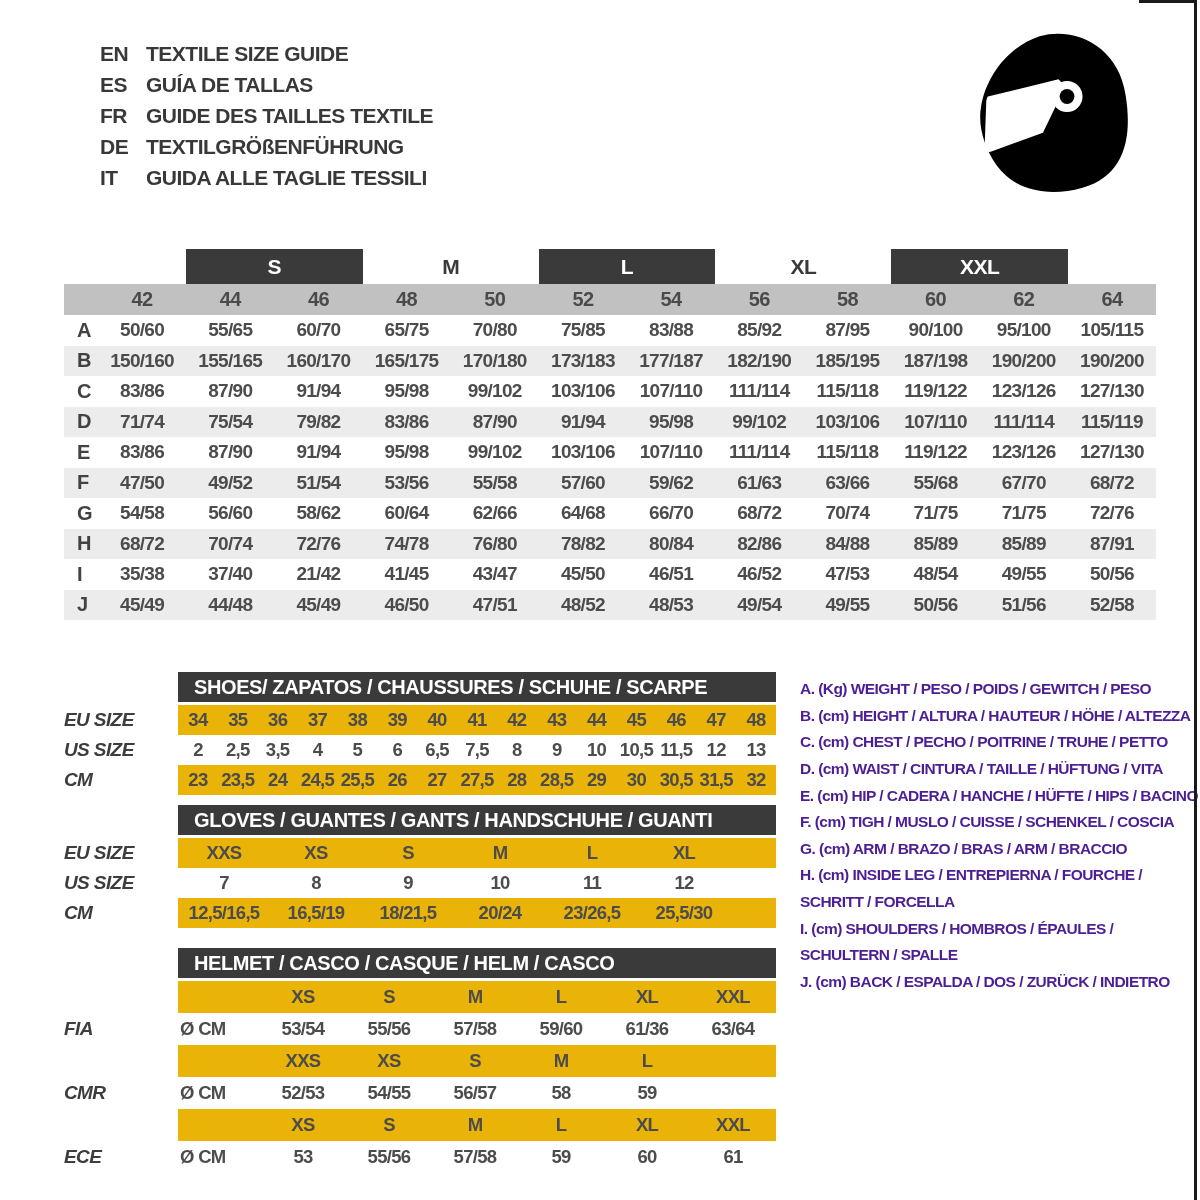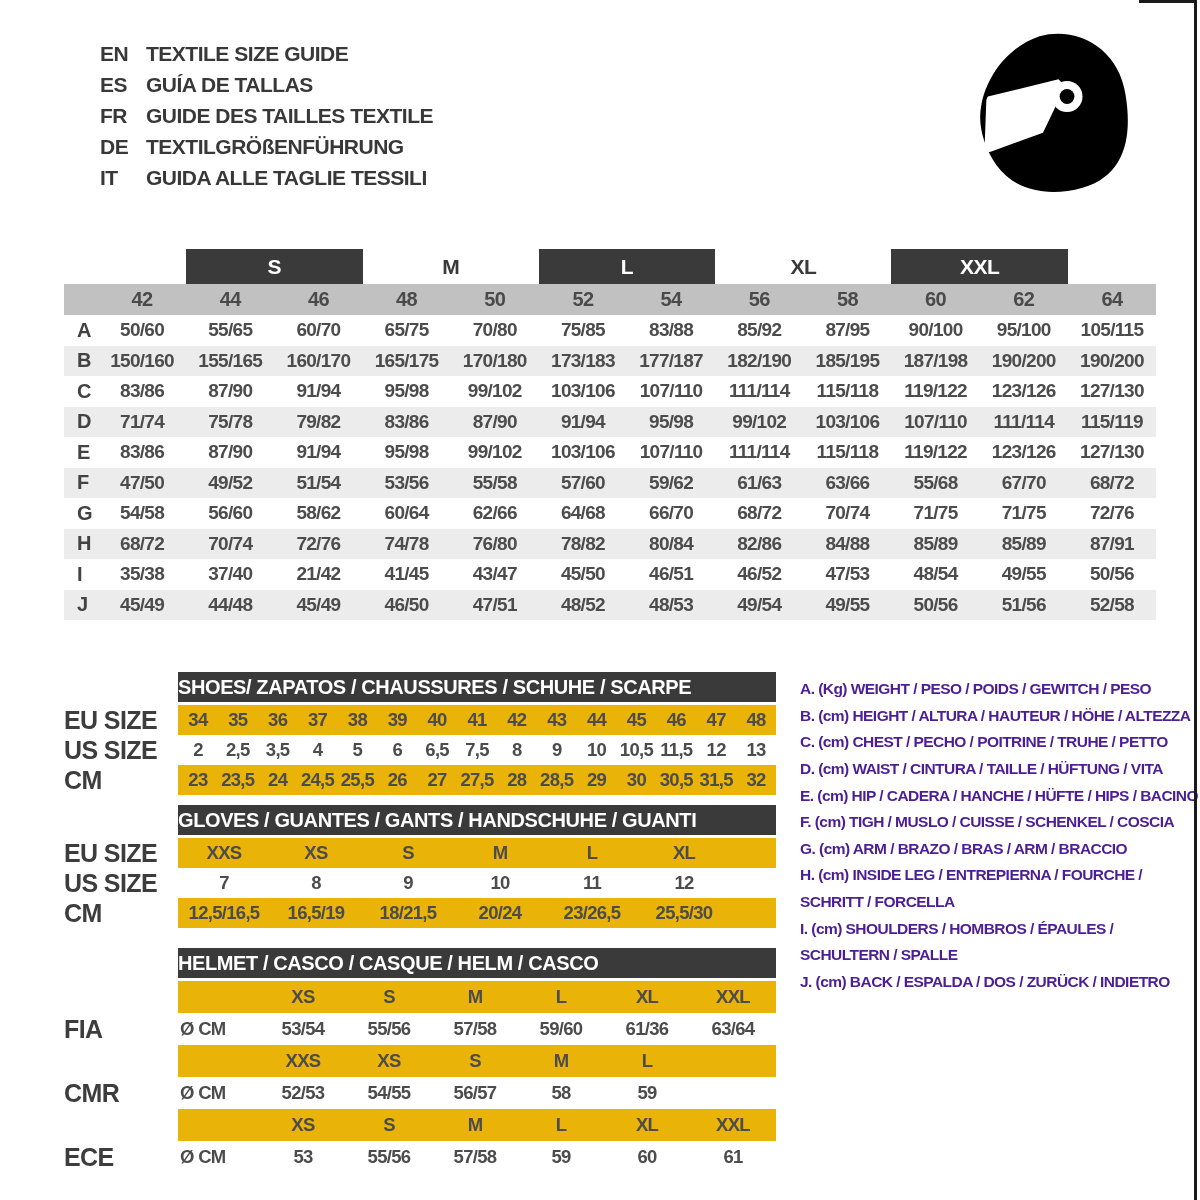--- a/index.html
+++ b/index.html
@@ -32,23 +32,23 @@
   .data-cell{display:flex;align-items:center;justify-content:center;font-weight:bold;
     font-size:19px;letter-spacing:-0.7px;color:#4c4c4c;}
 
   
   .lower{position:absolute;left:64px;top:672px;width:712px;}
   .subtable{display:grid;grid-template-columns:114px 1fr;align-items:center;}
   .subtable.shoes{margin-bottom:10px;}
   .subtable.gloves{margin-bottom:20px;}
   .sub-spacer{height:30px;}
   .sub-header{background:#3a3a3a;color:#fff;font-weight:bold;font-size:20px;height:30px;
-    display:flex;align-items:center;padding-left:0;letter-spacing:-0.4px;margin-bottom:3px;}
-  .sub-label{font-weight:bold;font-size:25px;color:#3d3d3d;letter-spacing:-0.6px;
-    display:flex;align-items:center;height:100%;}
+    display:flex;align-items:center;padding-left:16px;letter-spacing:-0.4px;margin-bottom:3px;}
+  .sub-label{font-weight:bold;font-size:19px;color:#3d3d3d;letter-spacing:-0.6px;
+    display:flex;align-items:center;height:100%;font-style:italic;}
   .sub-row{display:grid;height:30px;align-items:center;}
   .sub-row.tall{height:32px;}
   .sub-row.gray{background:#eab308;}
   .shoes-cols{grid-template-columns:repeat(15,1fr);}
   .gloves-cols{grid-template-columns:repeat(6,92px);}
   .helmet-cols{grid-template-columns:82px repeat(6,86px);}
   .sub-cell{text-align:center;font-weight:bold;font-size:18.5px;color:#4c4c4c;letter-spacing:-0.7px;}
   .sub-cell.prefix{text-align:left;padding-left:2px;}
 
   
@@ -161,21 +161,21 @@
         <div class="data-cell">107/110</div>
         <div class="data-cell">111/114</div>
         <div class="data-cell">115/118</div>
         <div class="data-cell">119/122</div>
         <div class="data-cell">123/126</div>
         <div class="data-cell">127/130</div>
       </div>
       <div class="data-row striped">
         <div class="row-letter">D</div>
         <div class="data-cell">71/74</div>
-        <div class="data-cell">75/78</div>
+        <div class="data-cell">75/54</div>
         <div class="data-cell">79/82</div>
         <div class="data-cell">83/86</div>
         <div class="data-cell">87/90</div>
         <div class="data-cell">91/94</div>
         <div class="data-cell">95/98</div>
         <div class="data-cell">99/102</div>
         <div class="data-cell">103/106</div>
         <div class="data-cell">107/110</div>
         <div class="data-cell">111/114</div>
         <div class="data-cell">115/119</div>

